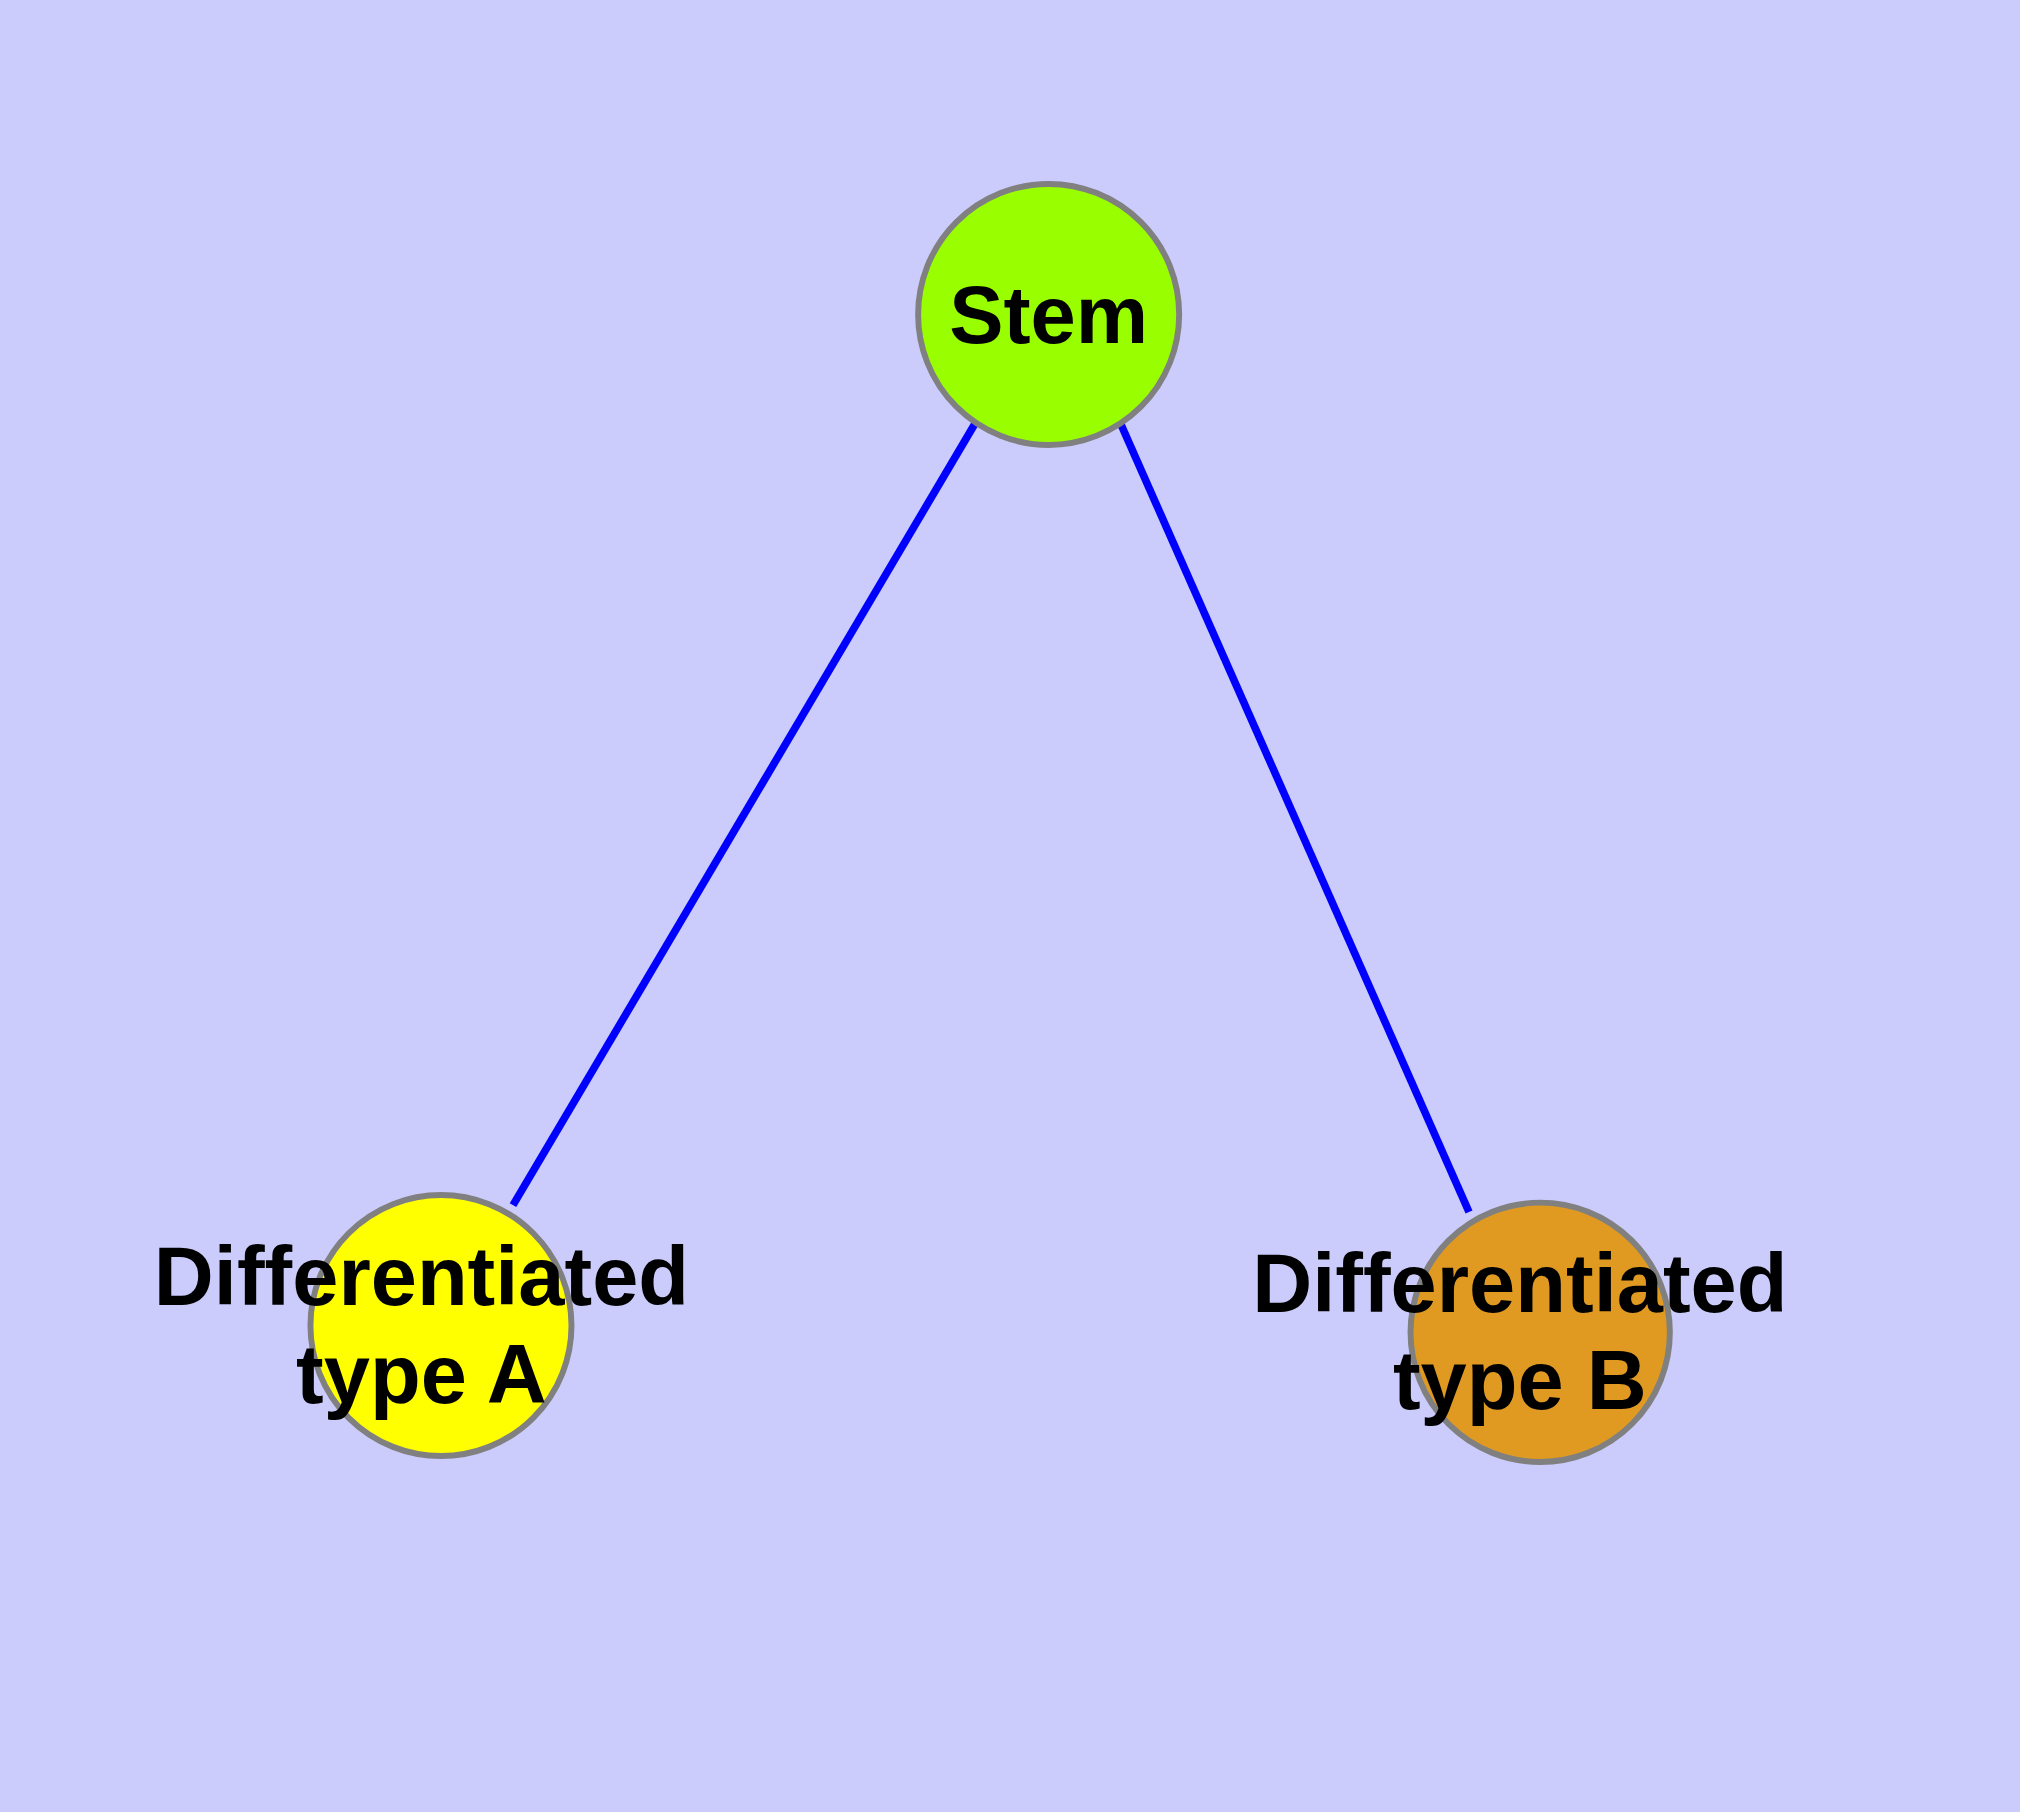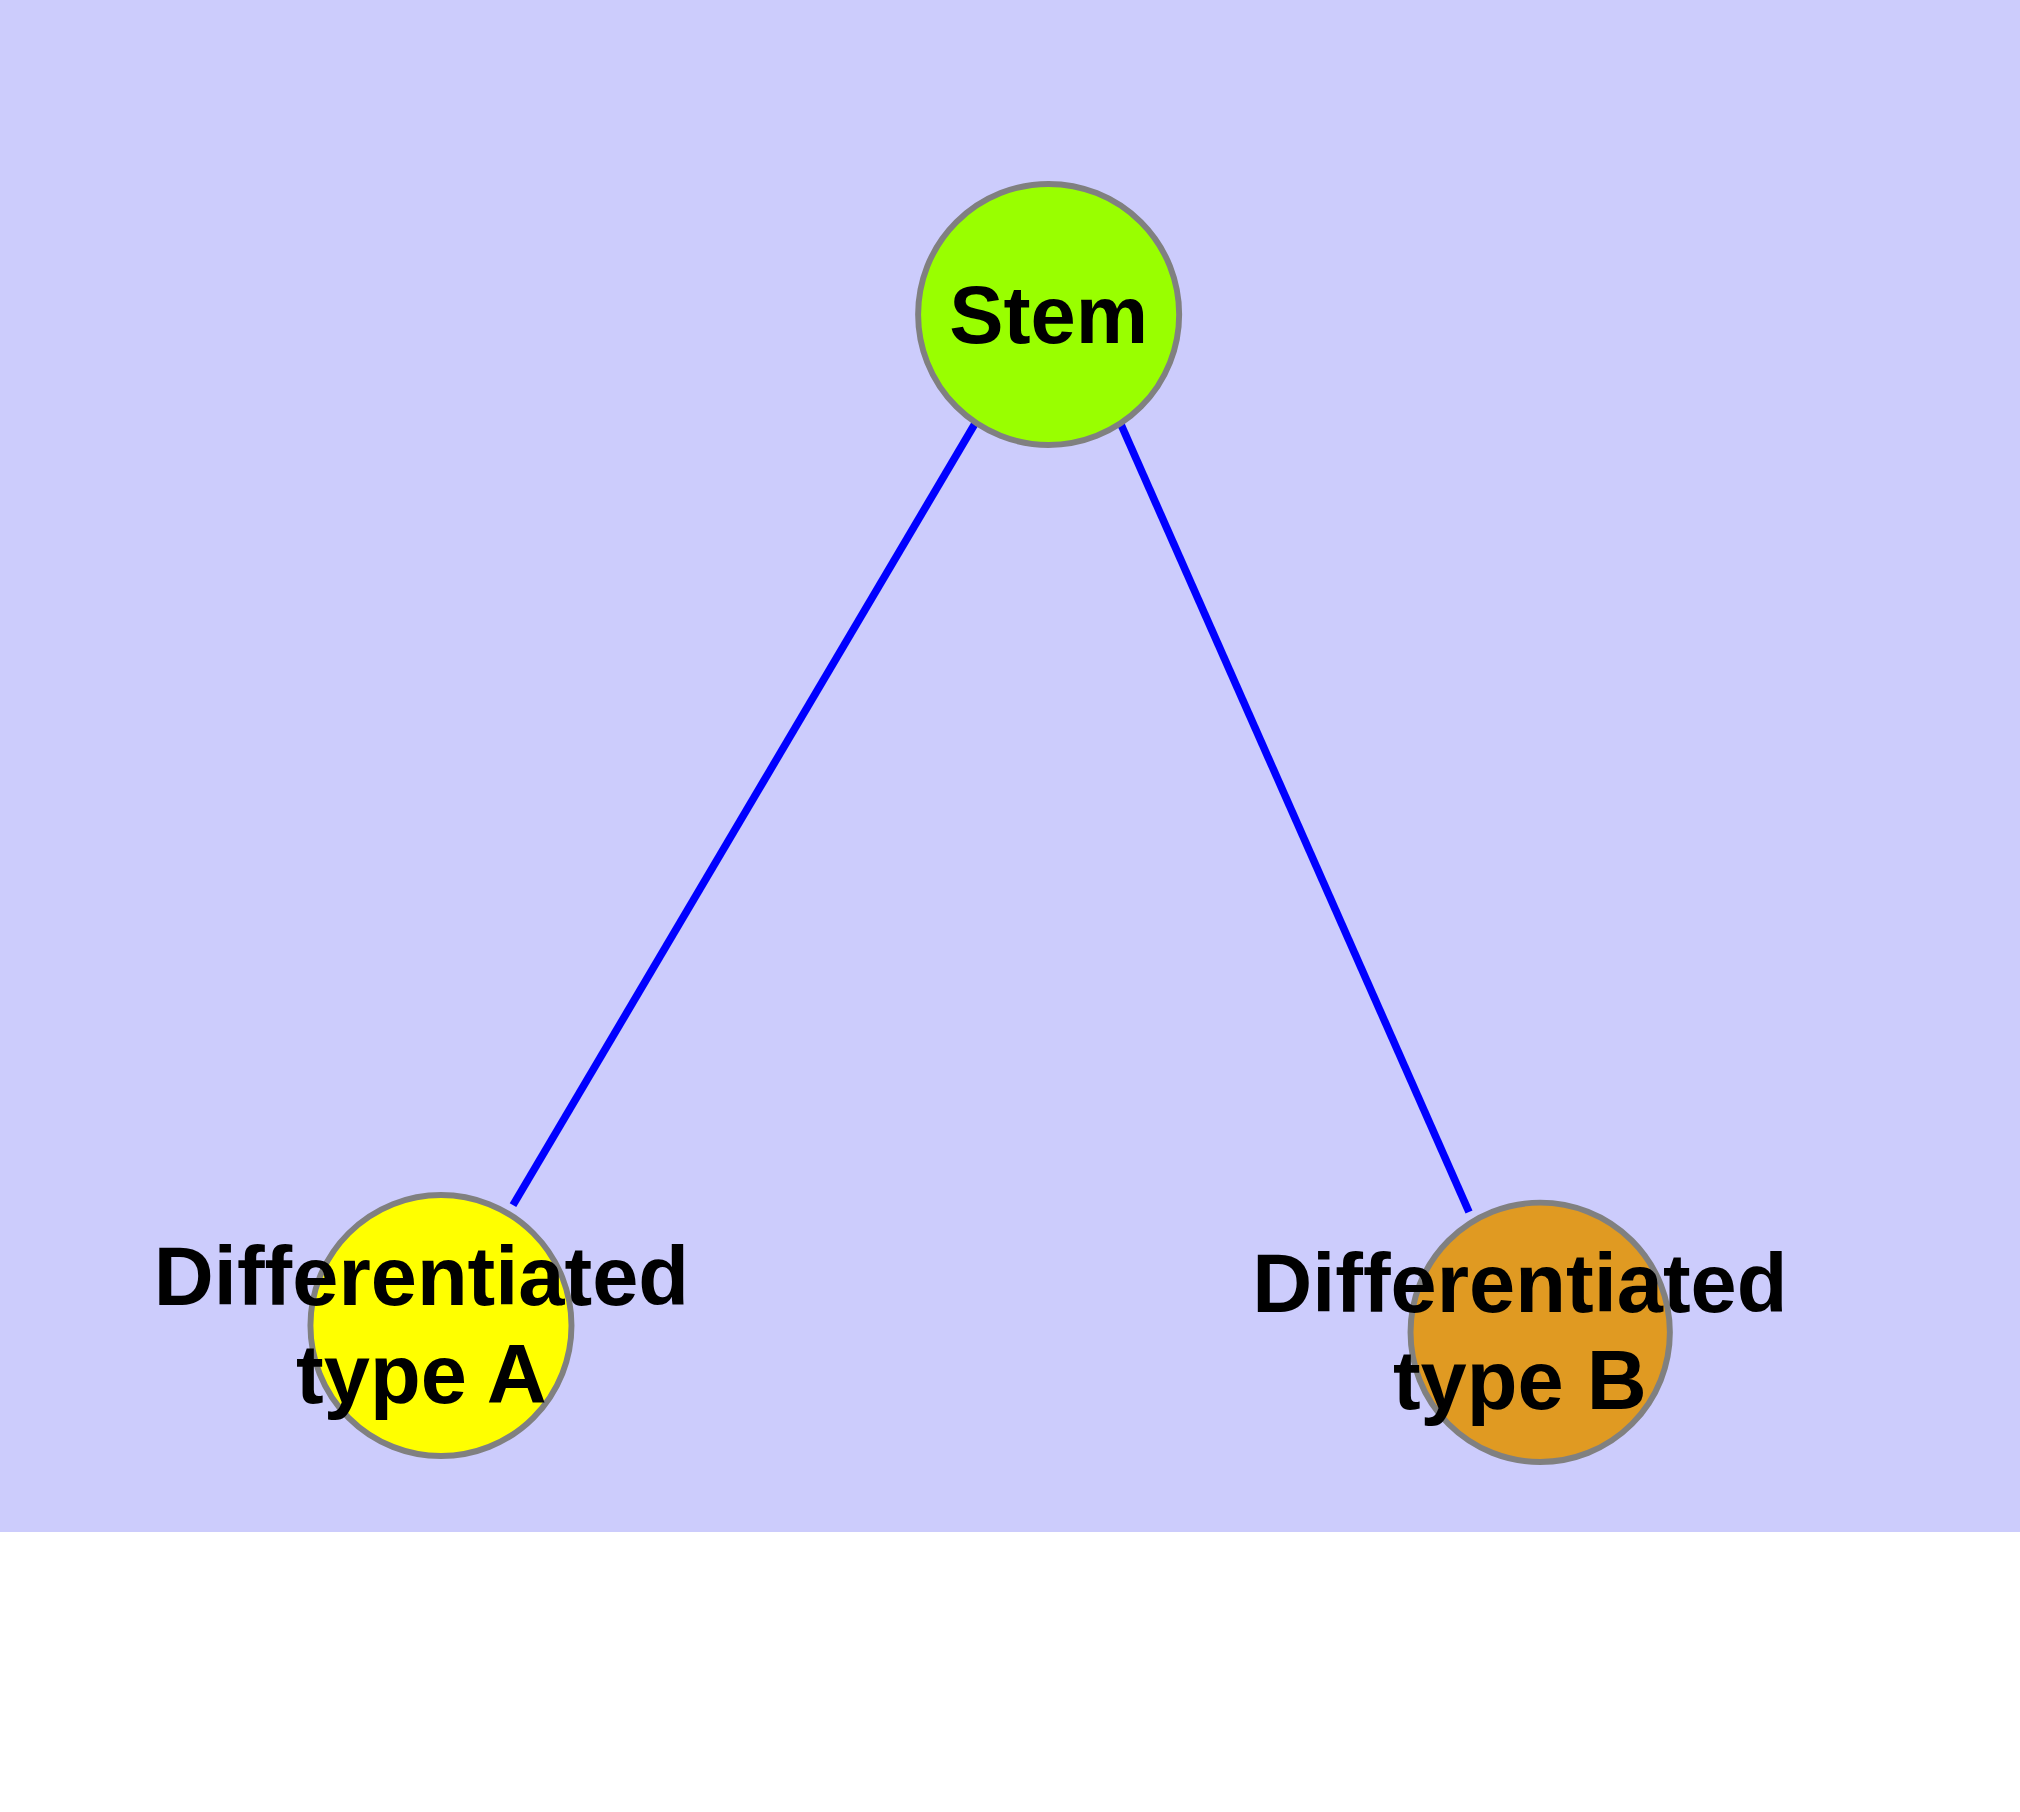--- a/index.html
+++ b/index.html
@@ -3,21 +3,21 @@
 <meta charset="utf-8">
 <style>
   html, body {
     margin: 0;
     padding: 0;
     background: #ffffff;
   }
   #stage {
     position: relative;
     width: 2021px;
-    height: 1532px;
+    height: 1812px;
     overflow: hidden;
     font-family: "Liberation Sans", sans-serif;
   }
   #canvas-bg {
     position: absolute;
     left: 0;
     top: 0;
     width: 2021px;
     height: 1812px;
     background: #ccccfc;

